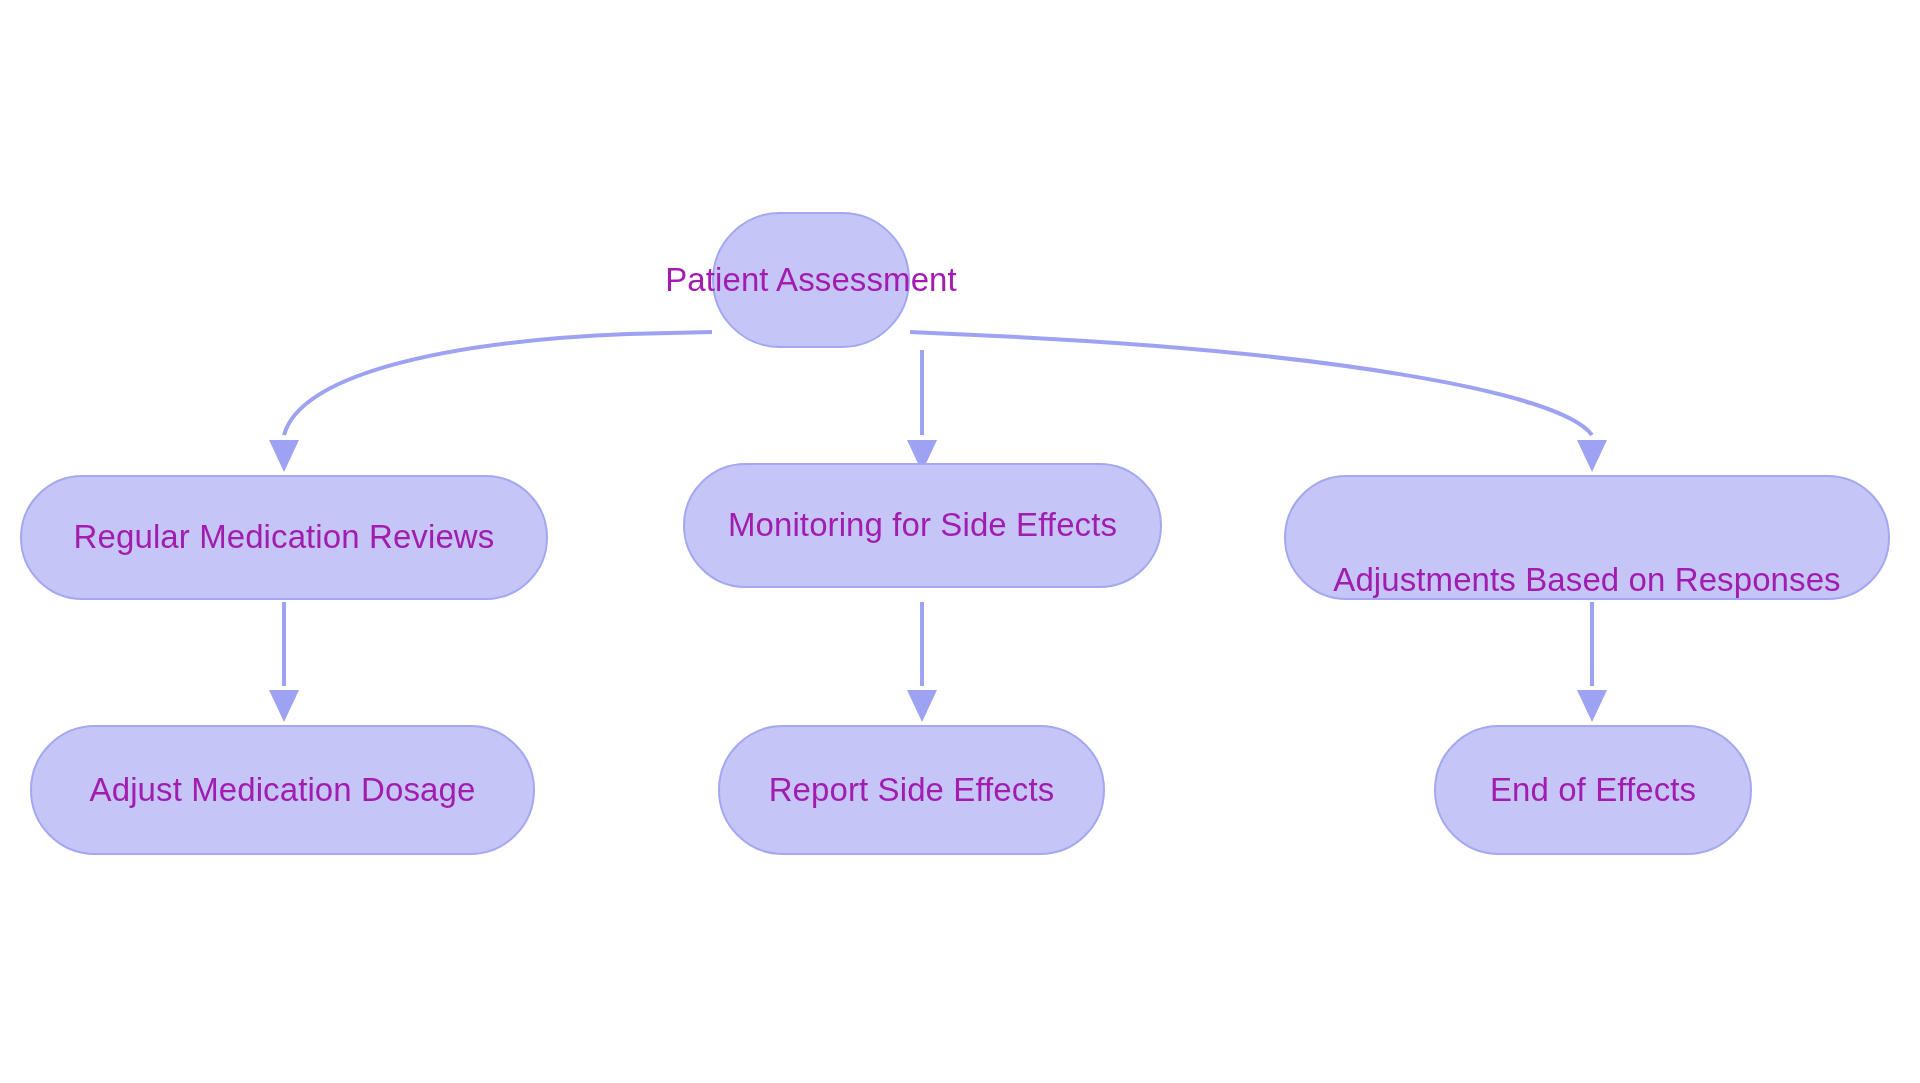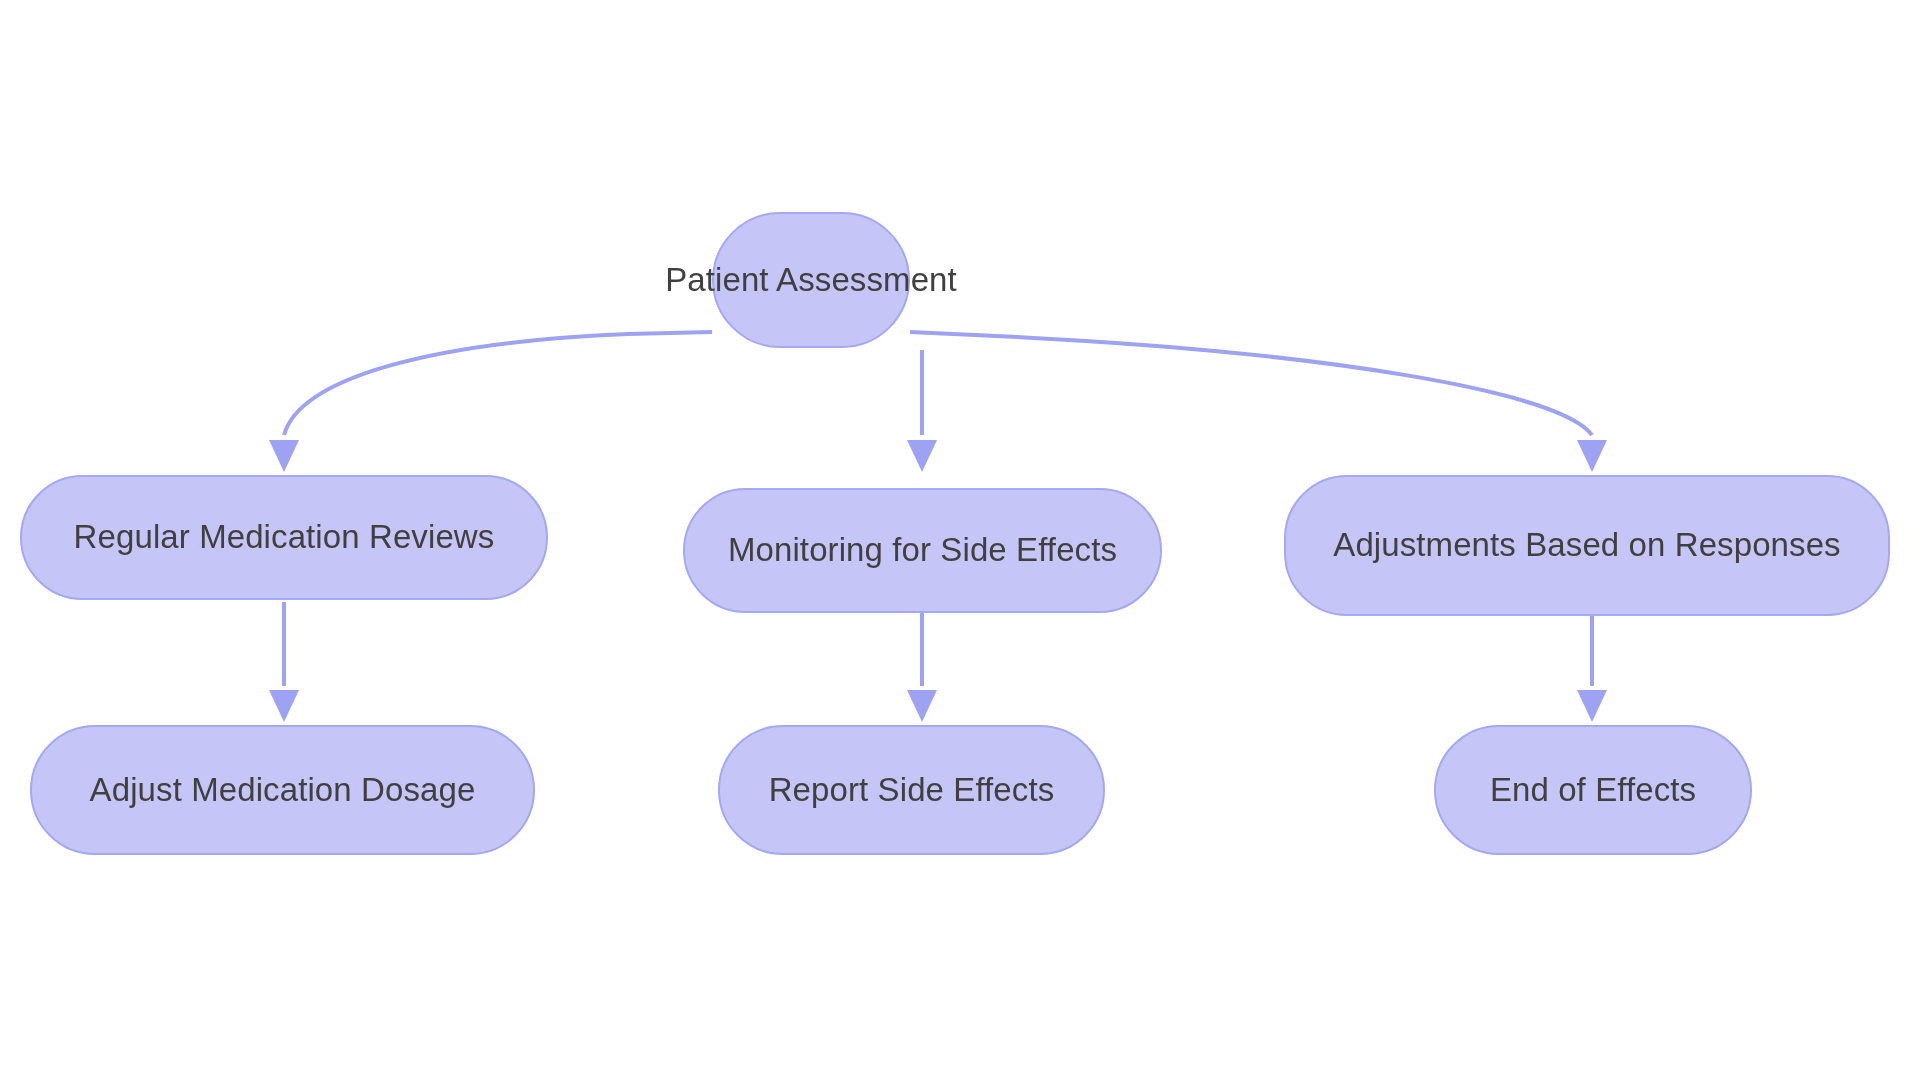--- a/index.html
+++ b/index.html
@@ -3,27 +3,27 @@
 <meta charset="utf-8">
 <style>
   html,body{margin:0;padding:0;background:#ffffff;}
   body{width:1920px;height:1083px;overflow:hidden;
        font-family:"Liberation Sans","DejaVu Sans",sans-serif;}
   #canvas{position:relative;width:1920px;height:1083px;background:#ffffff;}
   #edge-layer{position:absolute;left:0;top:0;width:1920px;height:1083px;}
   .node{position:absolute;box-sizing:border-box;
         background:#c5c6f7;border:2px solid #a3a8f0;
         display:flex;align-items:center;justify-content:center;}
-  .node-label{color:#404040;font-size:33px;line-height:1.1;
+  .node-label{color:#a21caf;font-size:33px;line-height:1.1;
               white-space:nowrap;letter-spacing:.1px;}
   
   .n-root   {left:712px; top:212px;  width:198px; height:136px; border-radius:68px;}
   .n-l2-1   {left:20px;  top:475px;  width:528px; height:125px; border-radius:63px;text-align:center;}
-  .n-l2-2   {left:683px; top:488px;  width:479px; height:125px; border-radius:63px;}
-  .n-l2-3   {left:1284px;top:475px;  width:606px; height:141px; border-radius:63px;}
+  .n-l2-2   {left:683px; top:463px;  width:479px; height:125px; border-radius:63px;}
+  .n-l2-3   {left:1284px;top:475px;  width:606px; height:125px; border-radius:63px;align-items:flex-end;}
   .n-l3-1   {left:30px;  top:725px;  width:505px; height:130px; border-radius:65px;}
   .n-l3-2   {left:718px; top:725px;  width:387px; height:130px; border-radius:65px;}
   .n-l3-3   {left:1434px;top:725px;  width:318px; height:130px; border-radius:65px;}
   .edge-path{fill:none;stroke:#9da2f2;stroke-width:4;}
   .edge-head{fill:#9da2f2;stroke:none;}
 </style>
 </head>
 <body>
 
 <div id="canvas">

